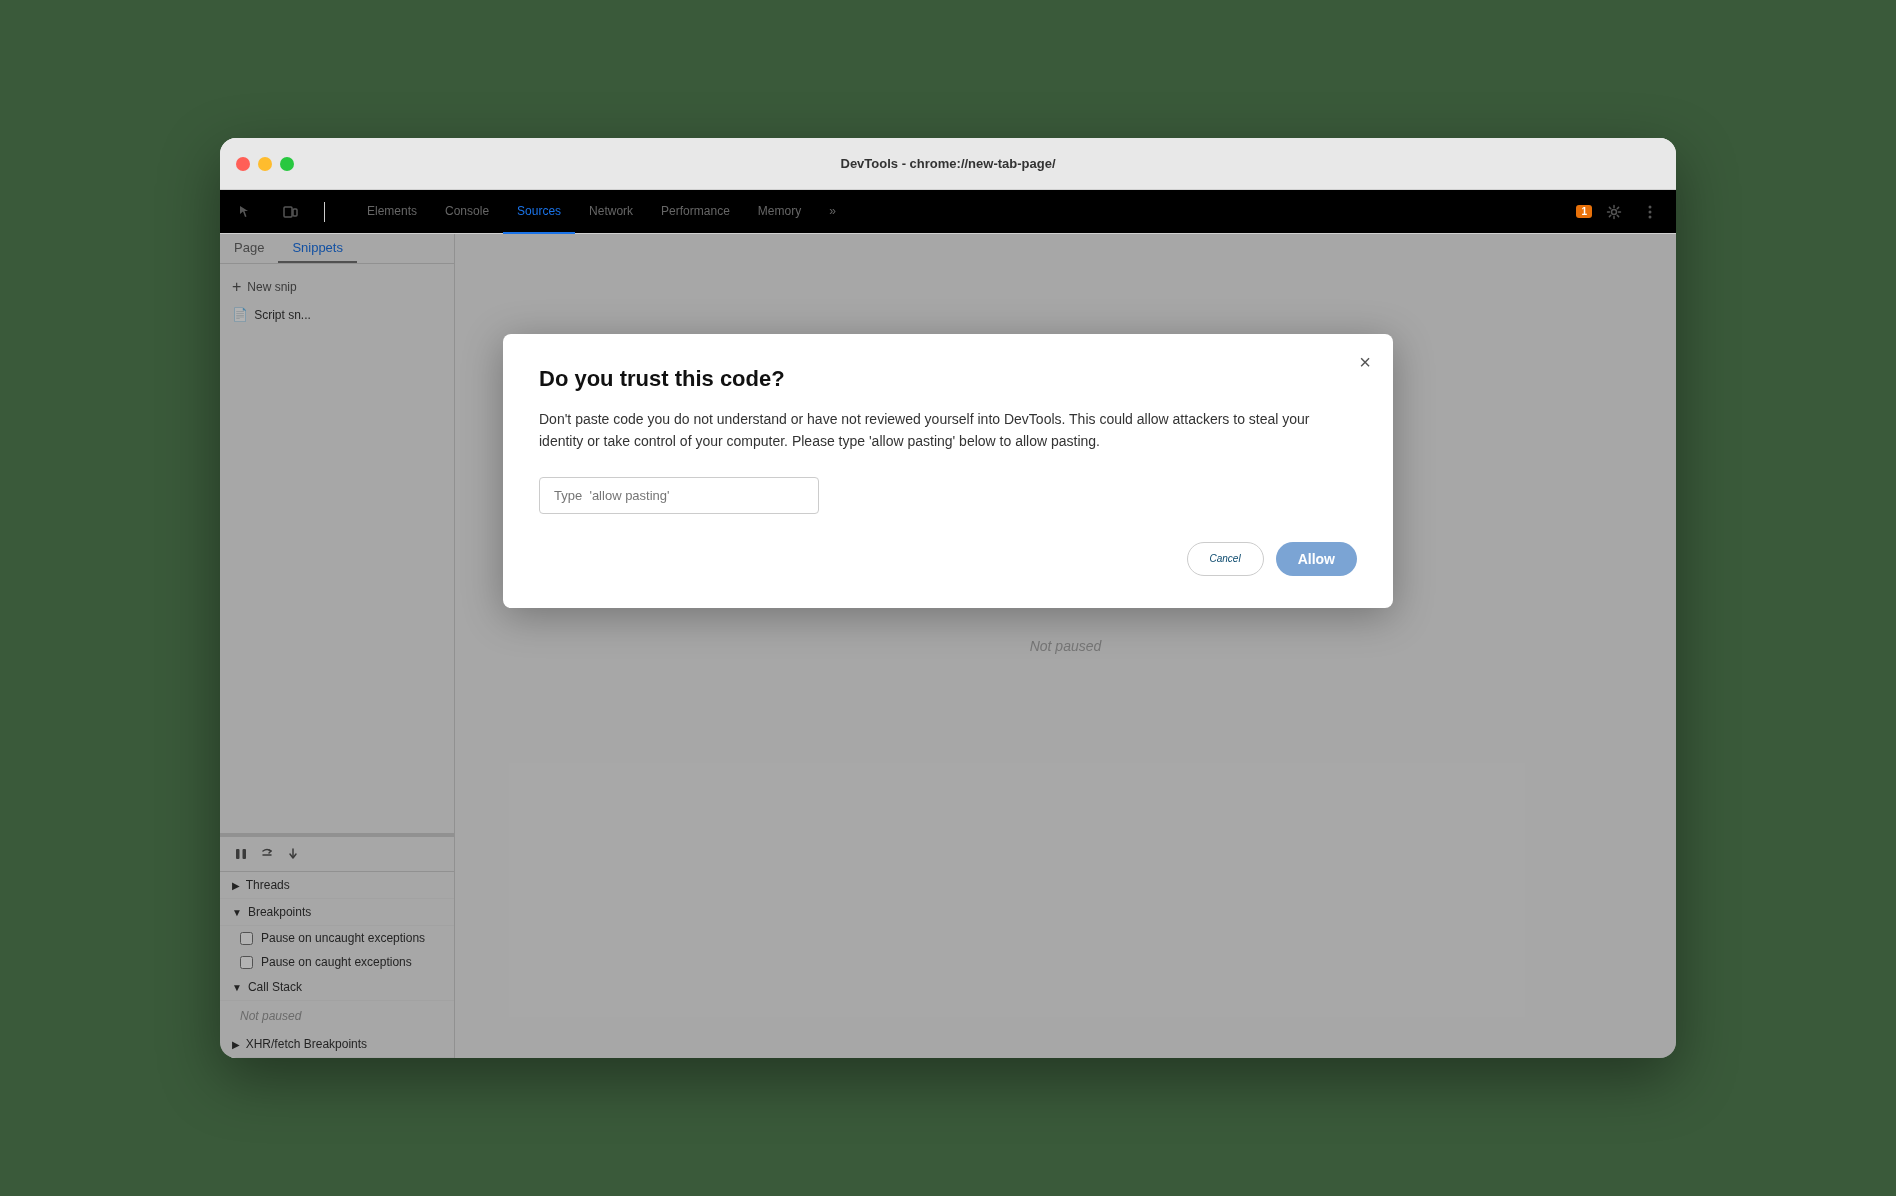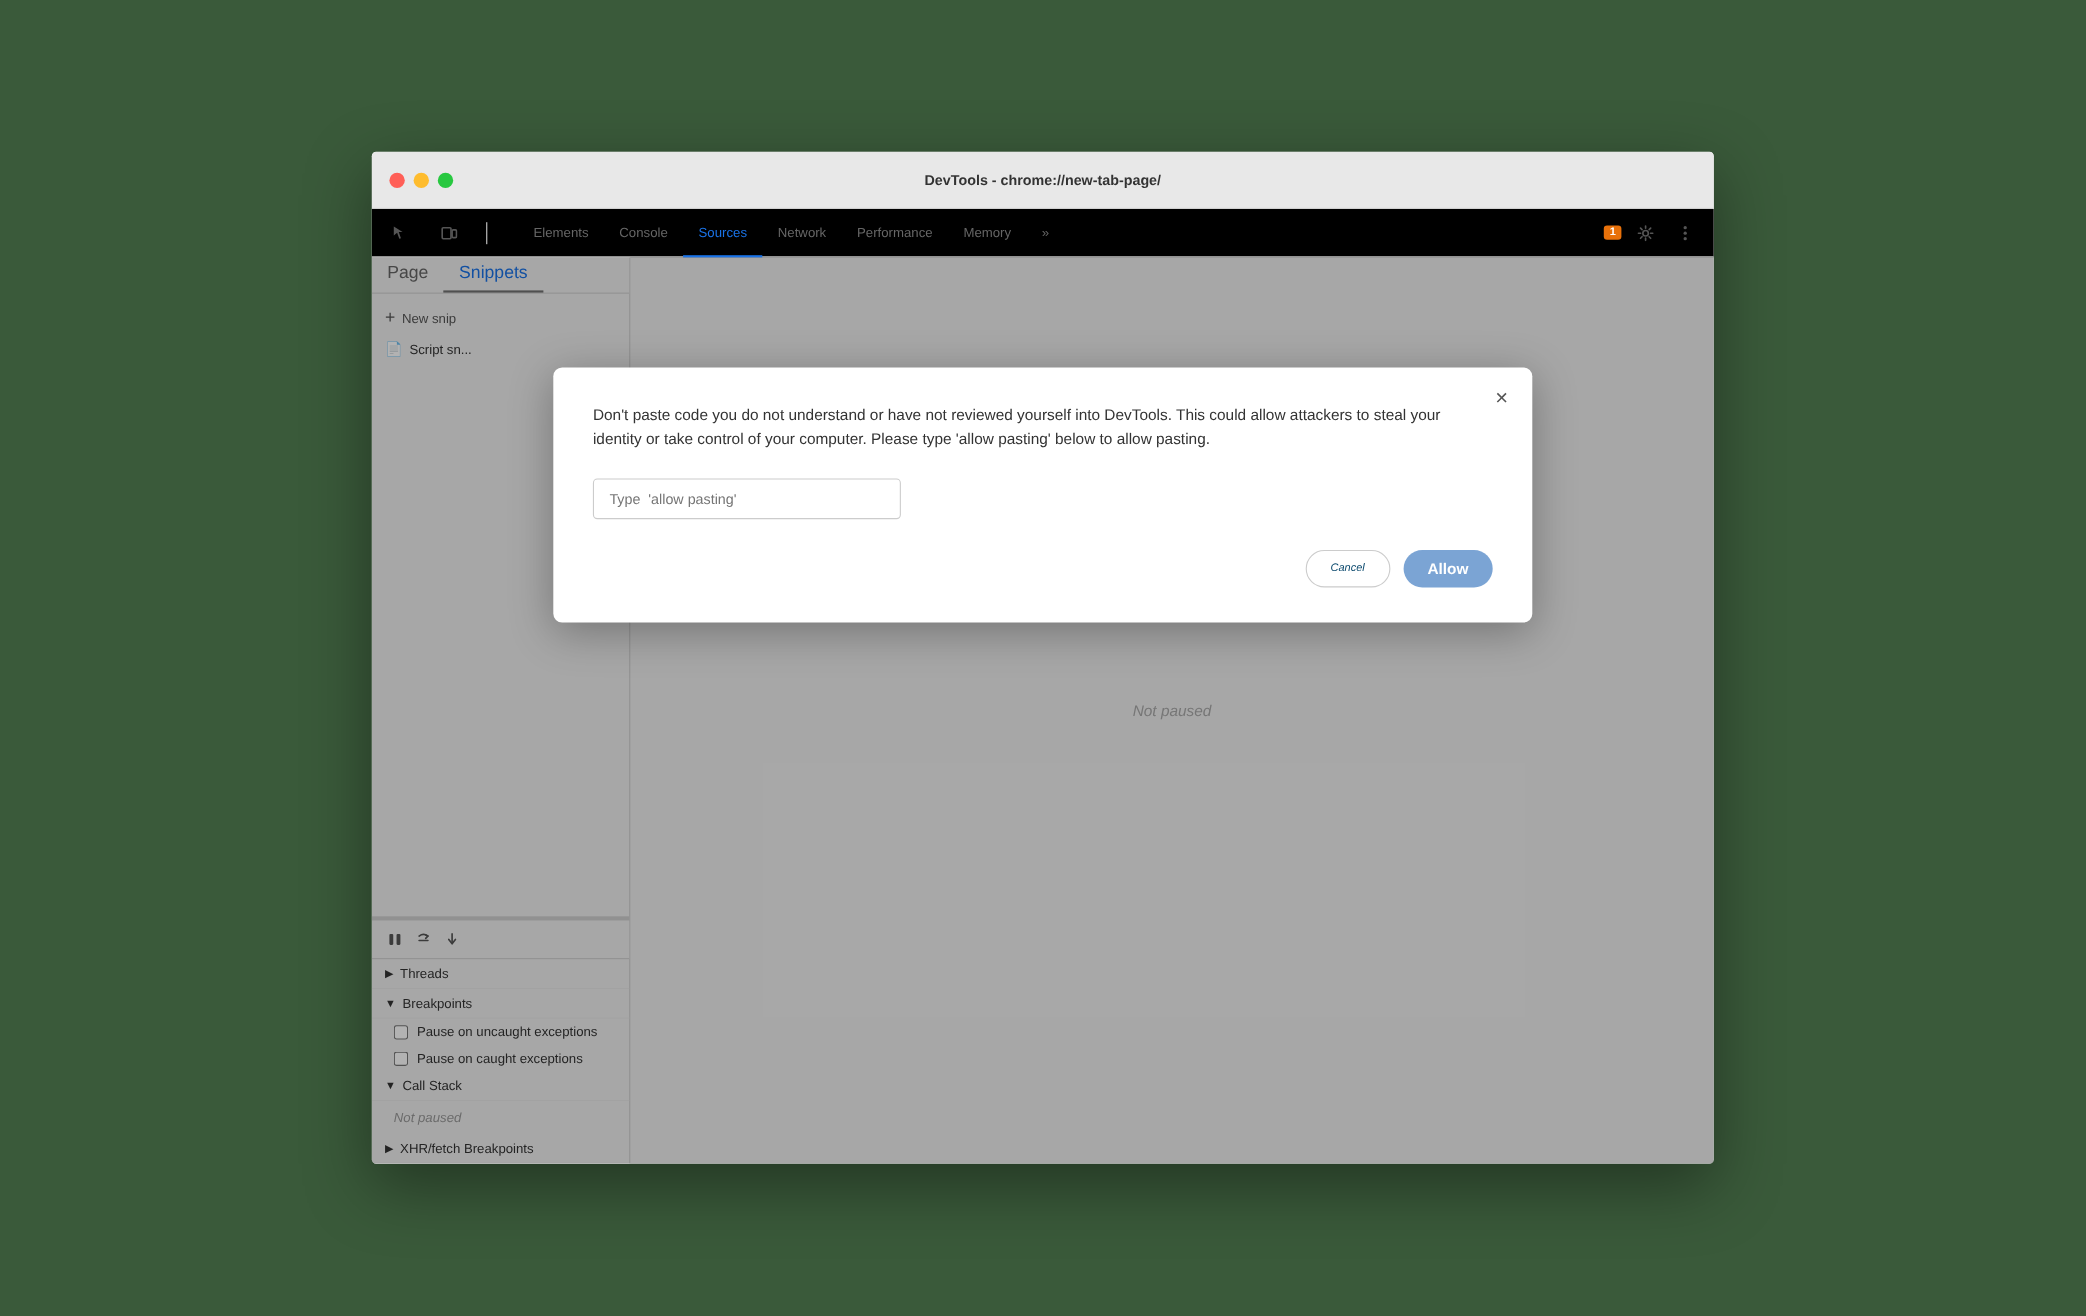--- a/index.html
+++ b/index.html
@@ -7,24 +7,24 @@
       background: #3a5a3a;
       display: flex;
       align-items: center;
       justify-content: center;
       width: 1896px;
       height: 1196px;
       font-family: -apple-system, BlinkMacSystemFont, 'Helvetica Neue', sans-serif;
     }
 
     .window {
-      width: 1220px;
+      width: 1456px;
       height: 920px;
       background: #f0f0f0;
-      border-radius: 4px;
+      border-radius: 16px;
       box-shadow: 0 20px 60px rgba(0,0,0,0.4);
       overflow: hidden;
       display: flex;
       flex-direction: column;
       position: relative;
     }
 
     
     .titlebar {
       background: #e8e8e8;
@@ -130,21 +130,21 @@
       flex: 1;
       overflow: hidden;
     }
     .sources-tabs {
       display: flex;
       border-bottom: 1px solid #d0d0d0;
       background: #f0f0f0;
     }
     .sources-tab {
       padding: 6px 14px;
-      font-size: 16px;
+      font-size: 13px;
       color: #666;
       cursor: pointer;
       border-bottom: 2px solid transparent;
     }
     .sources-tab.active {
       color: #1a73e8;
       border-bottom: 2px solid #737373;
     }
     .sources-content {
       flex: 1;
@@ -512,20 +512,21 @@
       </div>
     </div>
 
     <div class="modal-overlay">
       <div class="modal">
 
         <button class="modal-close">
           <span>×</span>
         </button>
 
+        <div class="modal-title">Do you trust this code?</div>
 
         <div class="modal-body">Don't paste code you do not understand or have not reviewed yourself into DevTools. This could allow attackers to steal your identity or take control of your computer. Please type 'allow pasting' below to allow pasting.</div>
 
         <input class="modal-input" type="text" placeholder="Type  'allow pasting'" style="">
 
         <div class="modal-actions">
           <button class="btn-cancel">
             <span>Cancel</span>
           </button>
           <button class="btn-allow">

